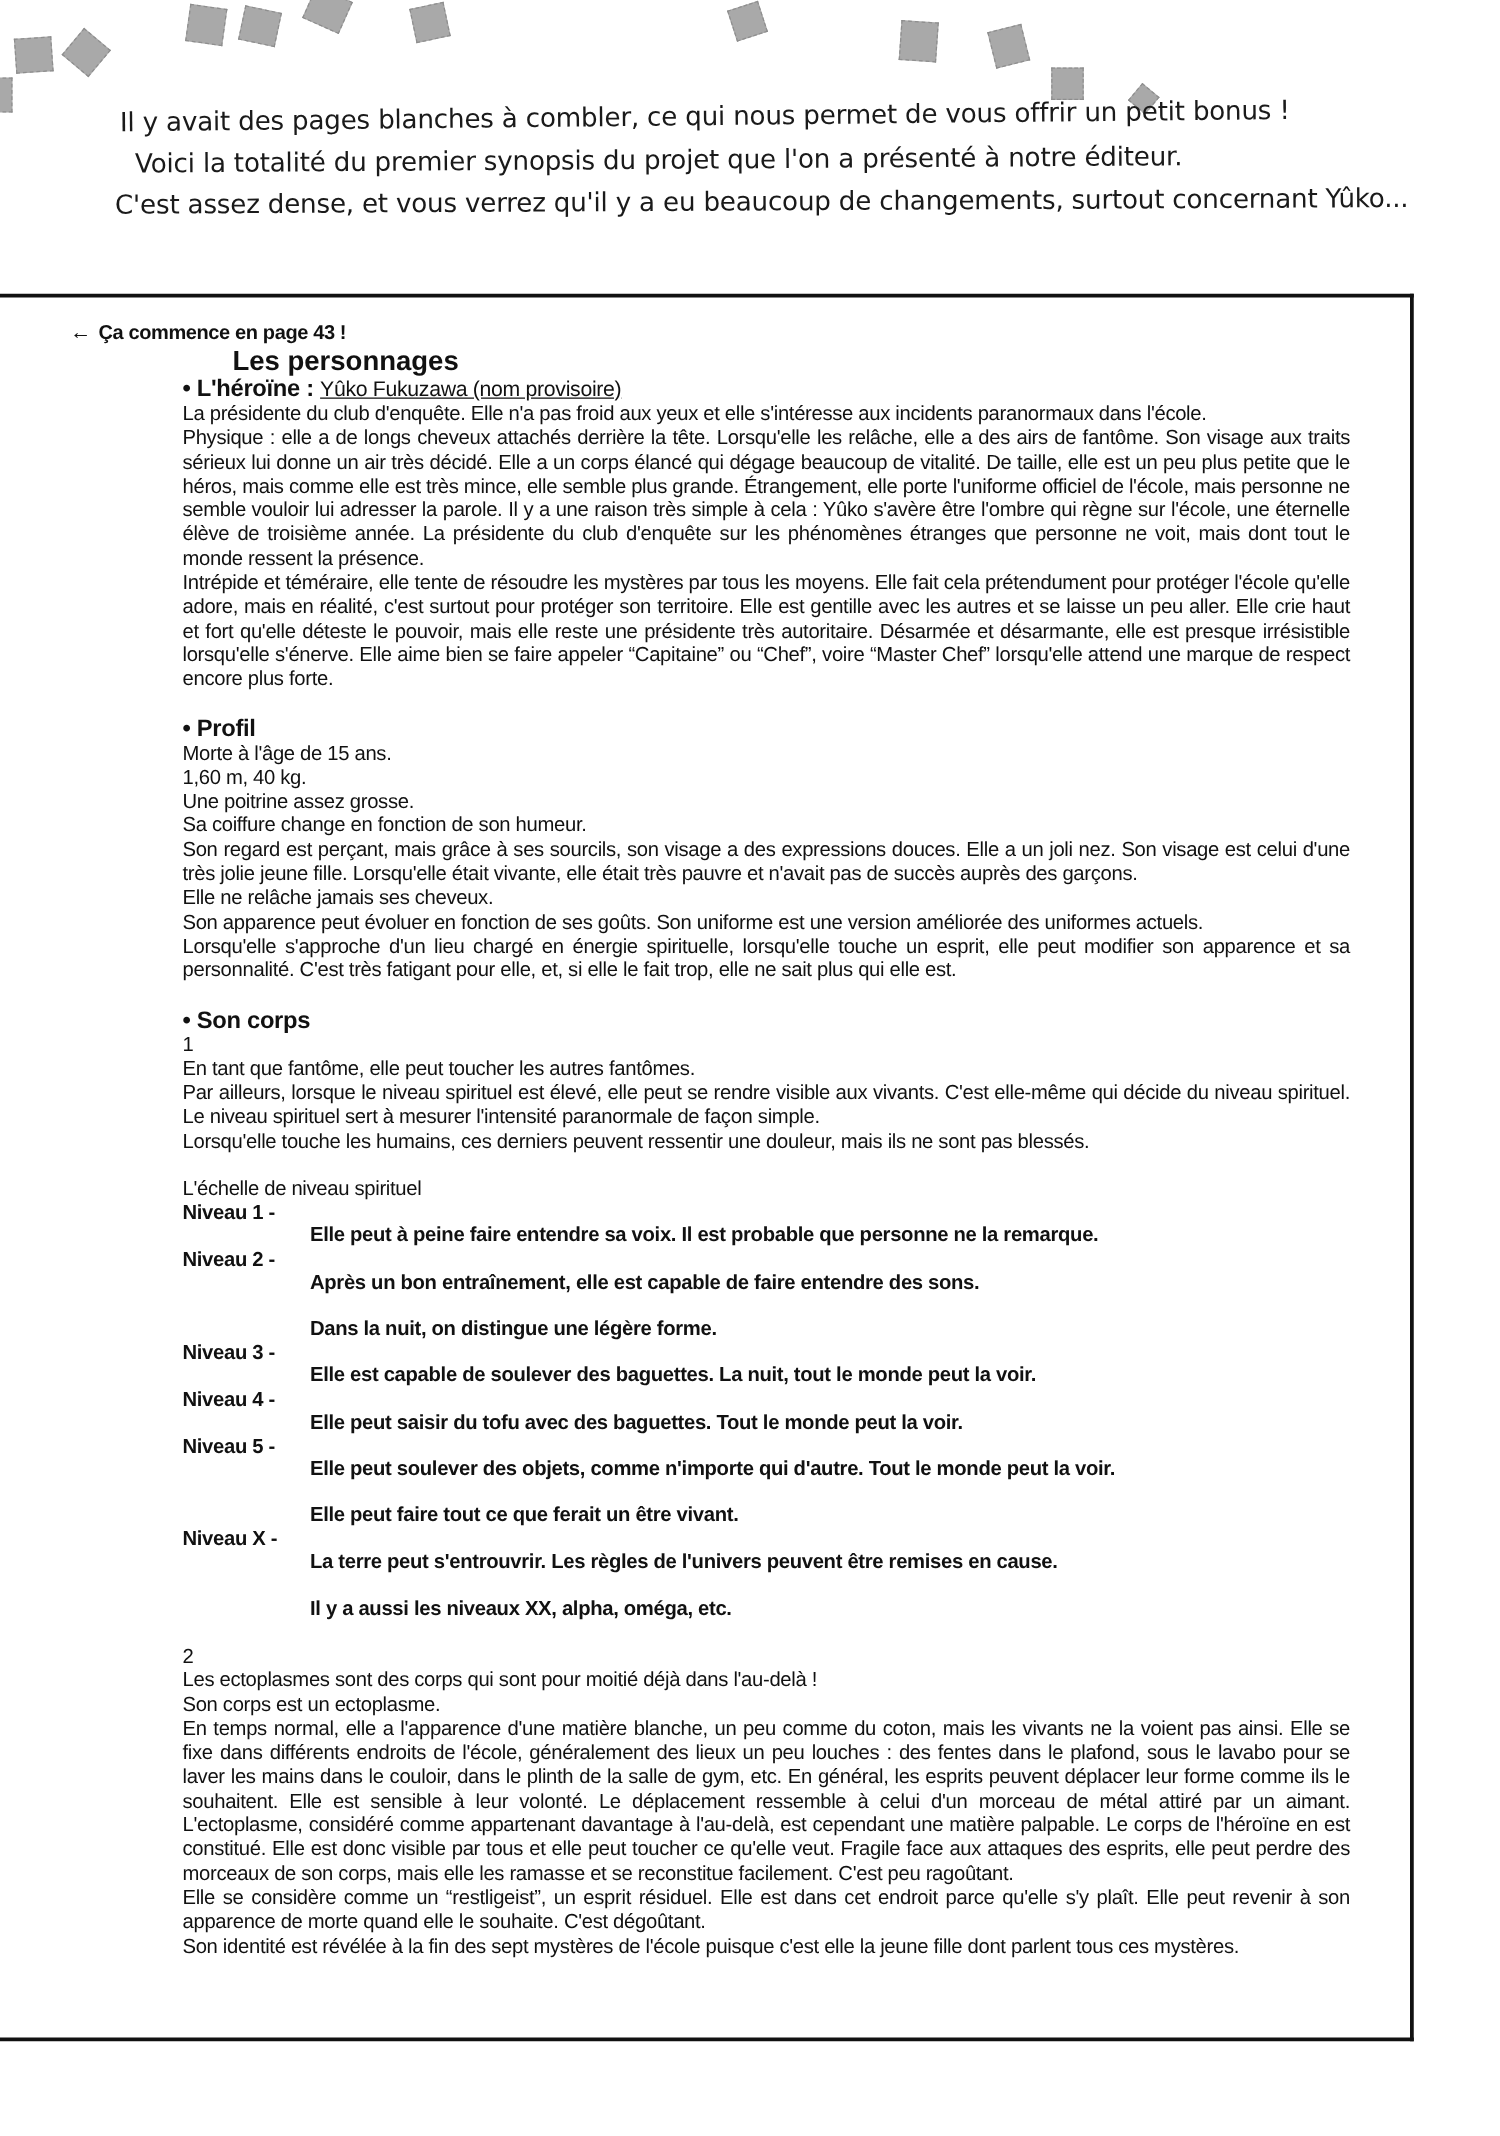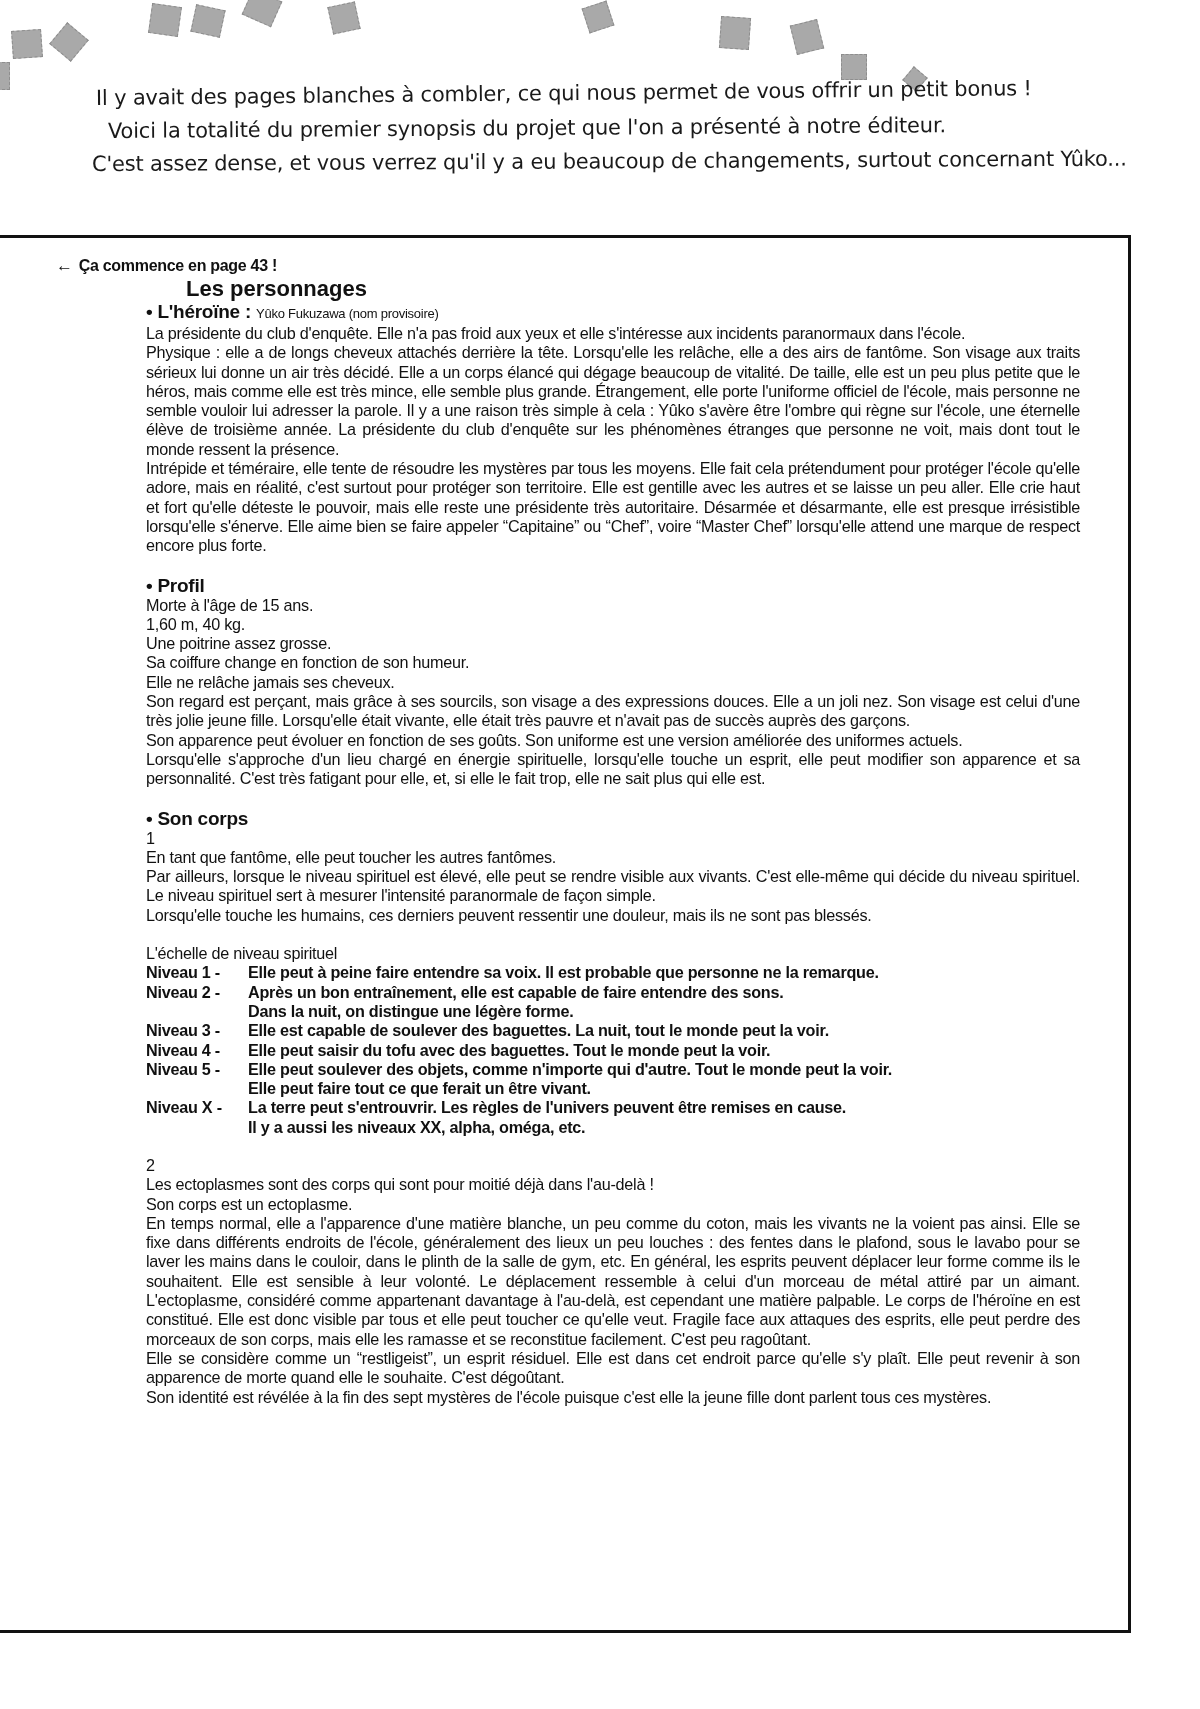--- a/index.html
+++ b/index.html
@@ -12,26 +12,26 @@
 
   .synopsis-box { position: absolute; left: -4px; top: 235px; width: 1135px; height: 1398px; border: 3px solid #111; border-left: none; box-sizing: border-box; }
 
   .back-ref { position: absolute; left: 56px; top: 256px; font-weight: bold; font-size: 16px; letter-spacing: -0.3px; white-space: nowrap; }
   .back-ref .arrow { display: inline-block; margin-right: 6px; font-size: 17px; }
 
   .content { position: absolute; left: 146px; top: 276px; width: 934px; font-size: 16.2px; line-height: 19.3px; letter-spacing: -0.25px; }
   .content p { margin: 0; text-align: justify; }
   .h1 { font-size: 22px; font-weight: bold; line-height: 25px; letter-spacing: 0; margin-left: 40px; }
   .h2 { font-size: 19px; font-weight: bold; line-height: 21px; }
-  .h2 .sub { font-weight: normal; font-size: 13px; }
+  .h2 .sub { font-weight: normal; font-size: 17px; text-decoration: underline; }
   .gap { height: 19px; }
   .lvl { display: flex; margin: 0; font-weight: bold; }
   .lvl .lbl { width: 102px; flex: none; white-space: nowrap; }
   .lvl .txt { flex: 1; }
-  .lvl .txt span { display: block; }
+  .lvl .txt span { display: block; margin-top: 18px; }
 </style>
 </head>
 <body>
 
 <div id="confetti-layer">
     <div class="confetti" style="left: 12px; top: 30px; width: 30px; height: 28px; background: rgb(169, 169, 169); transform: rotate(-4deg);"></div>
     <div class="confetti" style="left: 55px; top: 28px; width: 28px; height: 28px; background: rgb(169, 169, 169); transform: rotate(40deg);"></div>
     <div class="confetti" style="left: -8px; top: 62px; width: 18px; height: 28px; background: rgb(169, 169, 169); transform: rotate(0deg);"></div>
     <div class="confetti" style="left: 150px; top: 5px; width: 30px; height: 30px; background: rgb(169, 169, 169); transform: rotate(8deg);"></div>
     <div class="confetti" style="left: 193px; top: 7px; width: 30px; height: 28px; background: rgb(169, 169, 169); transform: rotate(12deg);"></div>
@@ -66,22 +66,22 @@
   <p>La présidente du club d'enquête. Elle n'a pas froid aux yeux et elle s'intéresse aux incidents paranormaux dans l'école.</p>
   <p>Physique : elle a de longs cheveux attachés derrière la tête. Lorsqu'elle les relâche, elle a des airs de fantôme. Son visage aux traits sérieux lui donne un air très décidé. Elle a un corps élancé qui dégage beaucoup de vitalité. De taille, elle est un peu plus petite que le héros, mais comme elle est très mince, elle semble plus grande. Étrangement, elle porte l'uniforme officiel de l'école, mais personne ne semble vouloir lui adresser la parole. Il y a une raison très simple à cela : Yûko s'avère être l'ombre qui règne sur l'école, une éternelle élève de troisième année. La présidente du club d'enquête sur les phénomènes étranges que personne ne voit, mais dont tout le monde ressent la présence.</p>
   <p>Intrépide et téméraire, elle tente de résoudre les mystères par tous les moyens. Elle fait cela prétendument pour protéger l'école qu'elle adore, mais en réalité, c'est surtout pour protéger son territoire. Elle est gentille avec les autres et se laisse un peu aller. Elle crie haut et fort qu'elle déteste le pouvoir, mais elle reste une présidente très autoritaire. Désarmée et désarmante, elle est presque irrésistible lorsqu'elle s'énerve. Elle aime bien se faire appeler “Capitaine” ou “Chef”, voire “Master Chef” lorsqu'elle attend une marque de respect encore plus forte.</p>
 
   <div class="gap"></div>
   <div class="h2">• Profil</div>
   <p>Morte à l'âge de 15 ans.</p>
   <p>1,60 m, 40 kg.</p>
   <p>Une poitrine assez grosse.</p>
   <p>Sa coiffure change en fonction de son humeur.</p>
+  <p>Son regard est perçant, mais grâce à ses sourcils, son visage a des expressions douces. Elle a un joli nez. Son visage est celui d'une très jolie jeune fille. Lorsqu'elle était vivante, elle était très pauvre et n'avait pas de succès auprès des garçons.</p>
   <p>Elle ne relâche jamais ses cheveux.</p>
-  <p>Son regard est perçant, mais grâce à ses sourcils, son visage a des expressions douces. Elle a un joli nez. Son visage est celui d'une très jolie jeune fille. Lorsqu'elle était vivante, elle était très pauvre et n'avait pas de succès auprès des garçons.</p>
   <p>Son apparence peut évoluer en fonction de ses goûts. Son uniforme est une version améliorée des uniformes actuels.</p>
   <p>Lorsqu'elle s'approche d'un lieu chargé en énergie spirituelle, lorsqu'elle touche un esprit, elle peut modifier son apparence et sa personnalité. C'est très fatigant pour elle, et, si elle le fait trop, elle ne sait plus qui elle est.</p>
 
   <div class="gap"></div>
   <div class="h2">• Son corps</div>
   <p>1</p>
   <p>En tant que fantôme, elle peut toucher les autres fantômes.</p>
   <p>Par ailleurs, lorsque le niveau spirituel est élevé, elle peut se rendre visible aux vivants. C'est elle-même qui décide du niveau spirituel. Le niveau spirituel sert à mesurer l'intensité paranormale de façon simple.</p>
   <p>Lorsqu'elle touche les humains, ces derniers peuvent ressentir une douleur, mais ils ne sont pas blessés.</p>
 

